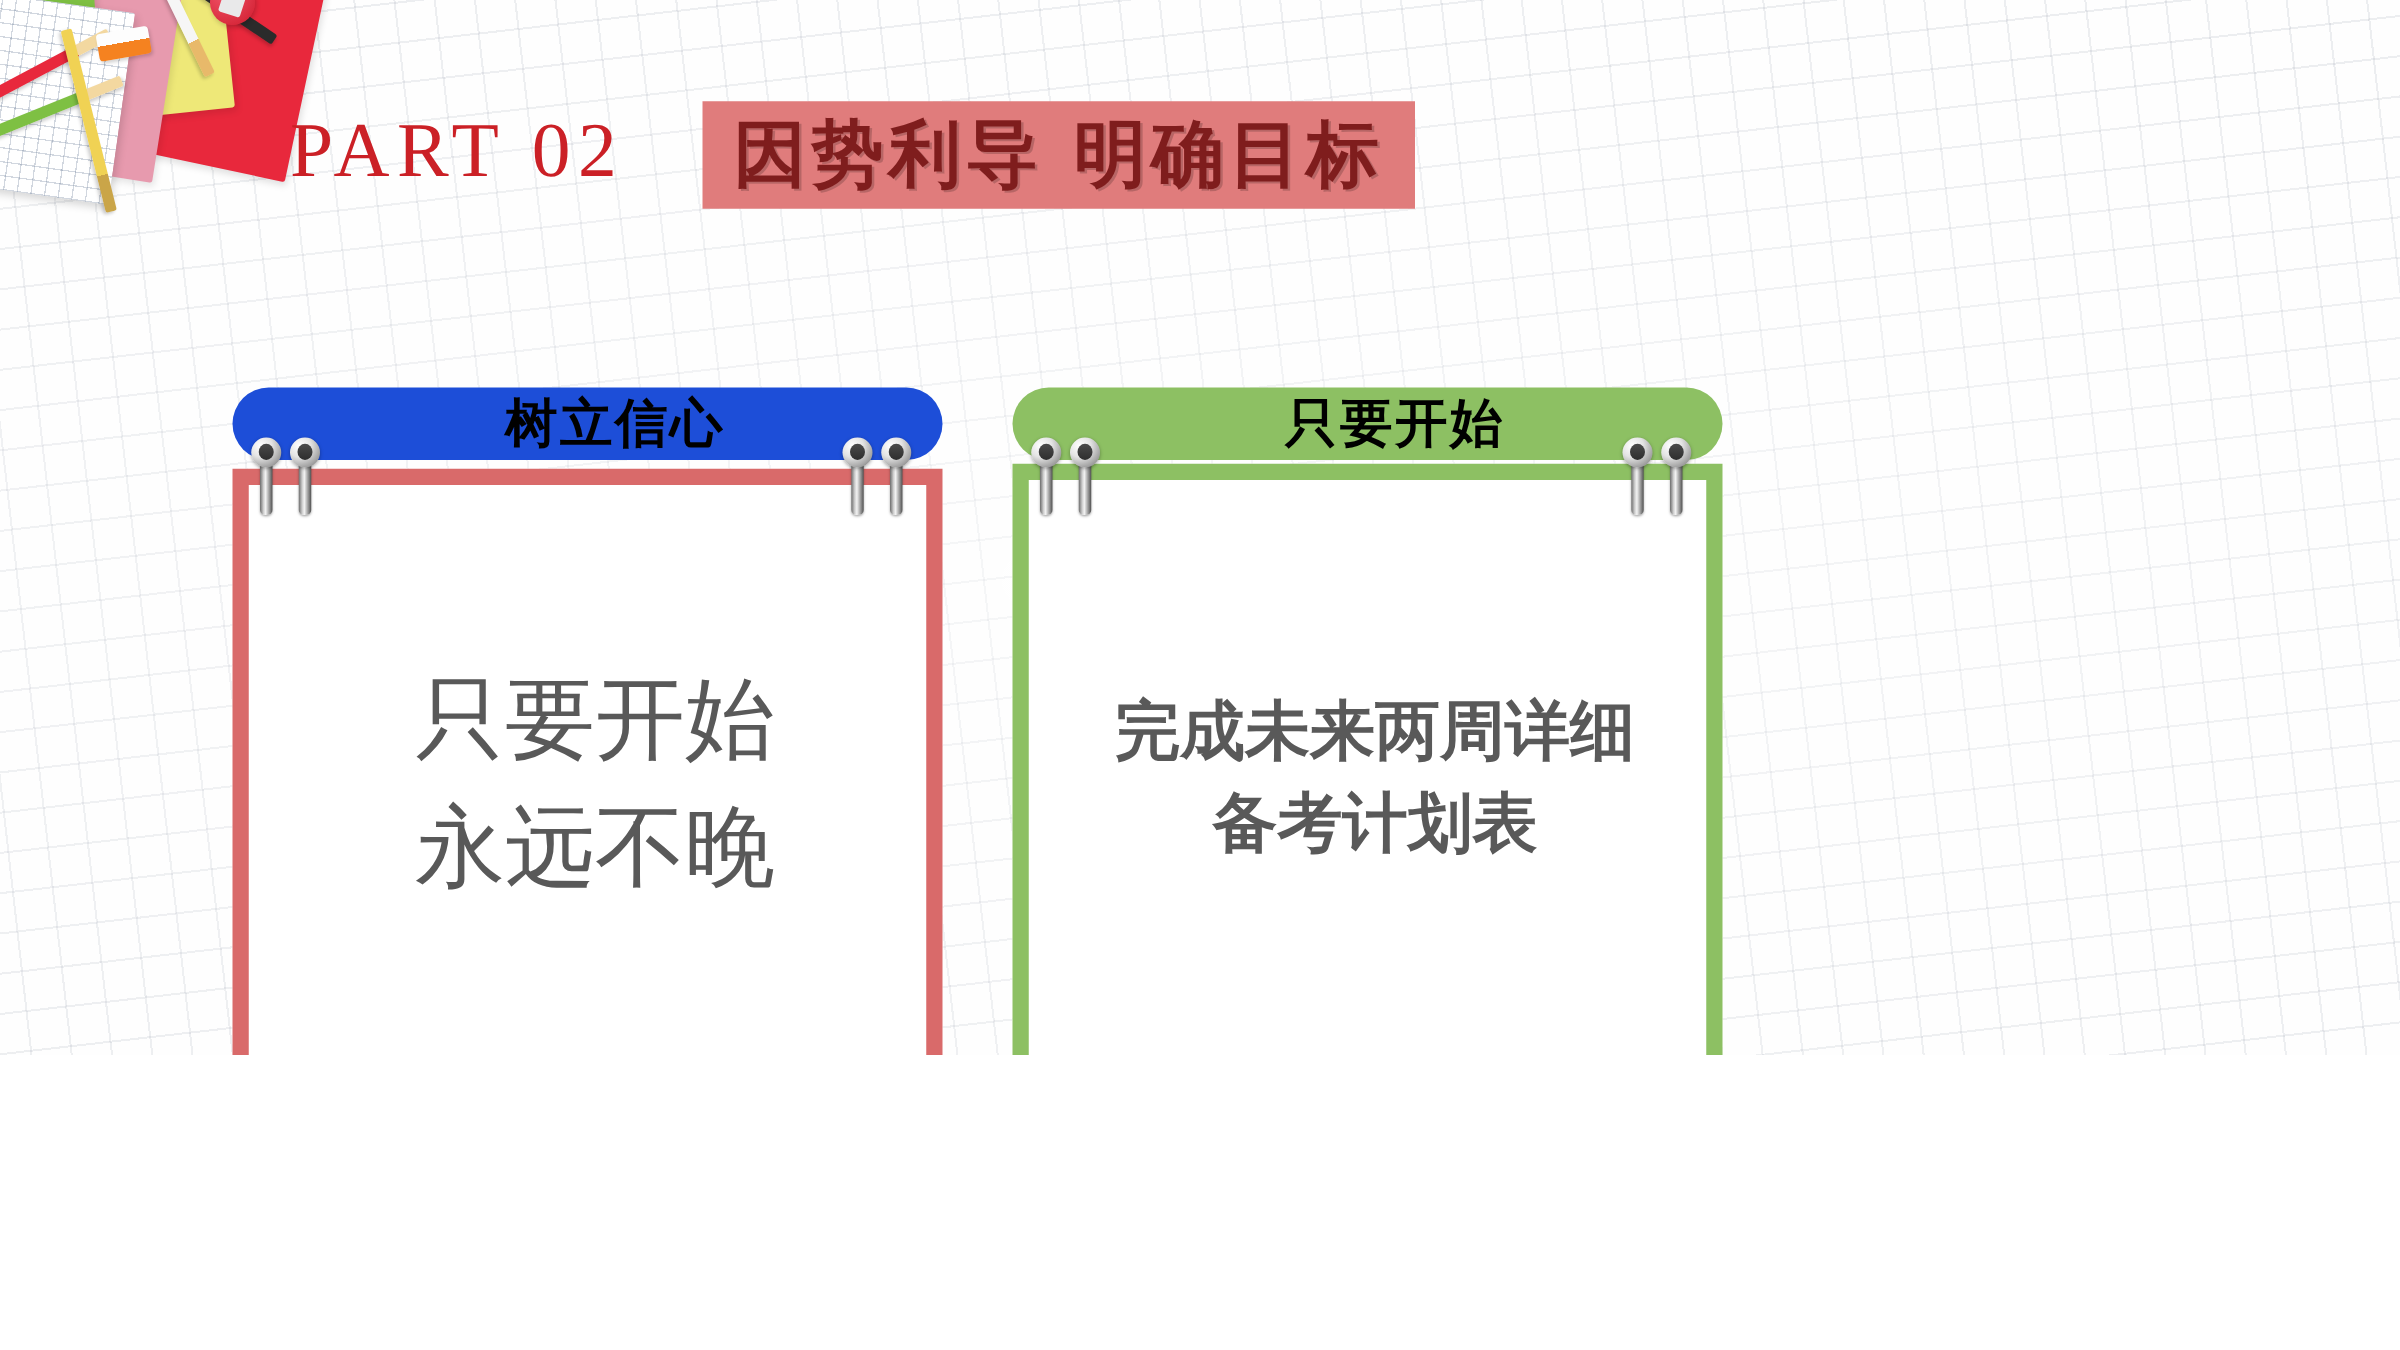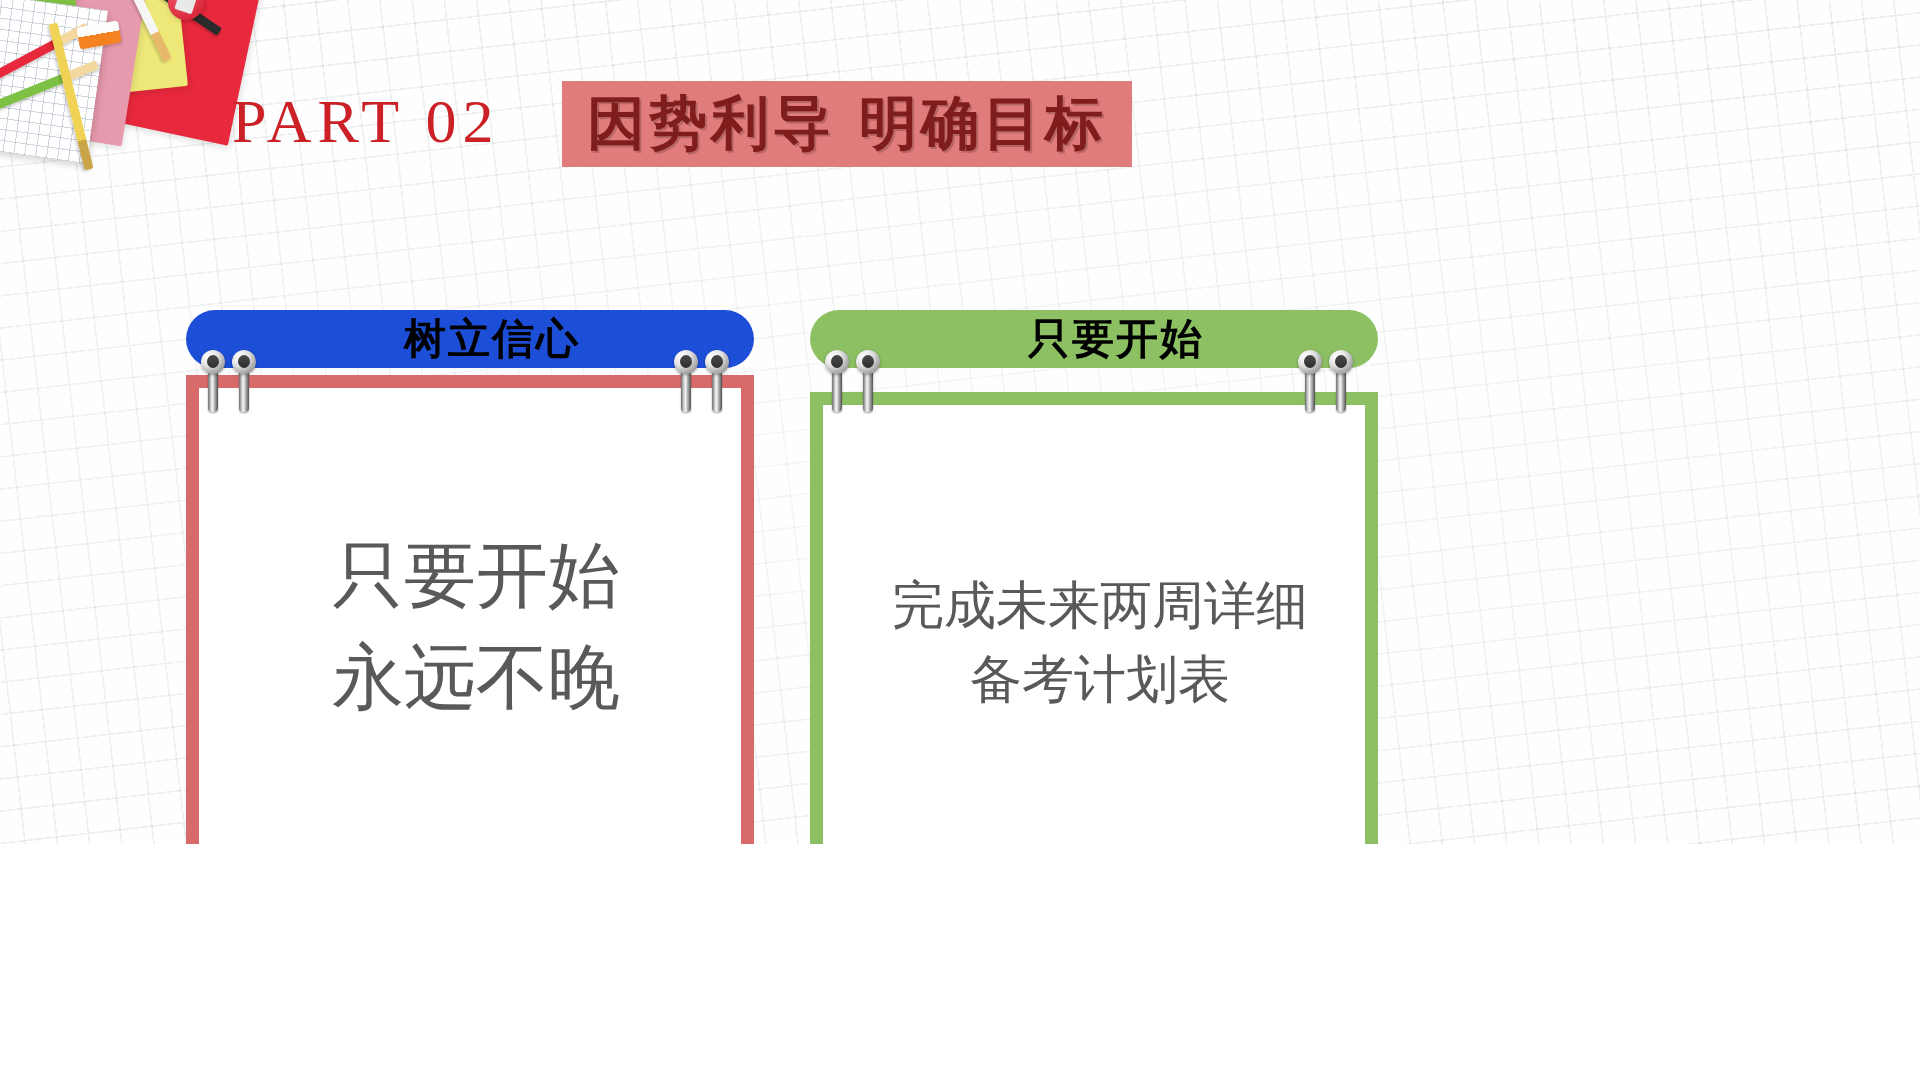--- a/index.html
+++ b/index.html
@@ -222,19 +222,19 @@
       <div class="ring">
           <div class="shaft"></div>
           <div class="eye"></div>
         </div>
       <div class="ring">
           <div class="shaft"></div>
           <div class="eye"></div>
         </div>
     </div>
 
-    <div class="card-body" style="top:82px; width:568px; height:502px; border:13px solid #8dc063;">
+    <div class="card-body" style="top:61px; width:568px; height:502px; border:13px solid #8dc063;font-weight:bold;">
       <span class="body-txt" style="font-size:52px;">完成未来两周详细
 备考计划表</span>
     </div>
   </div>
 
 </div>
 
 </body></html>

